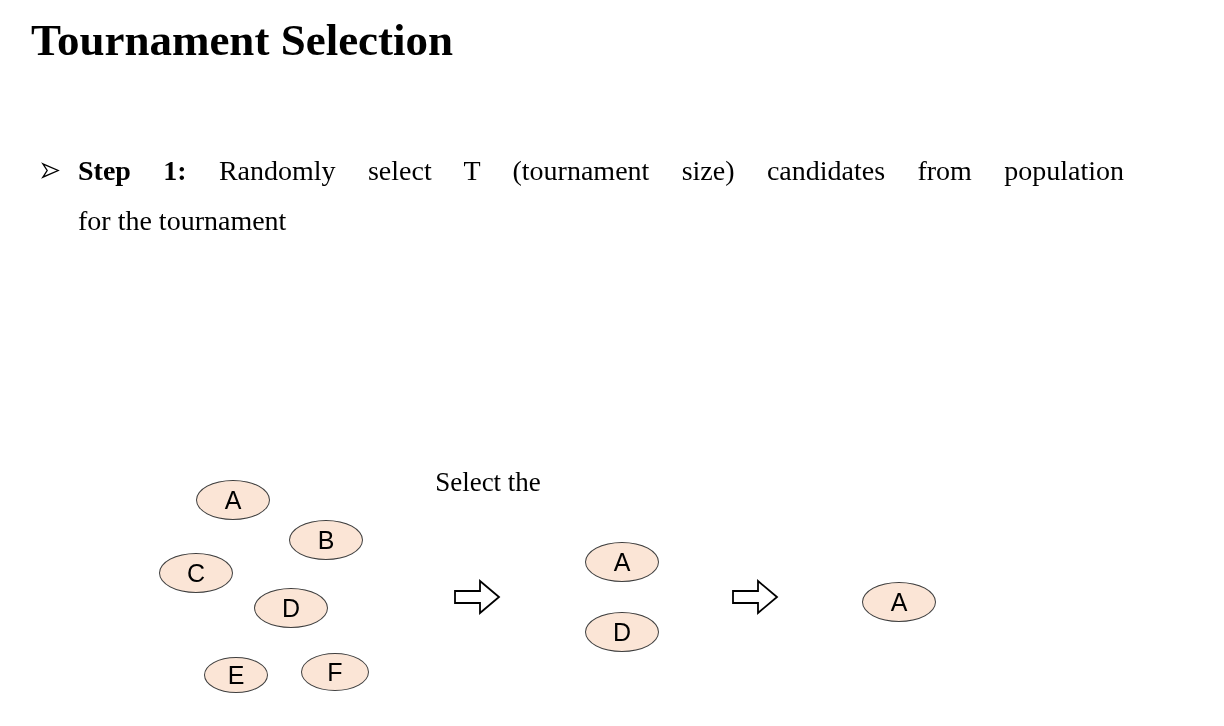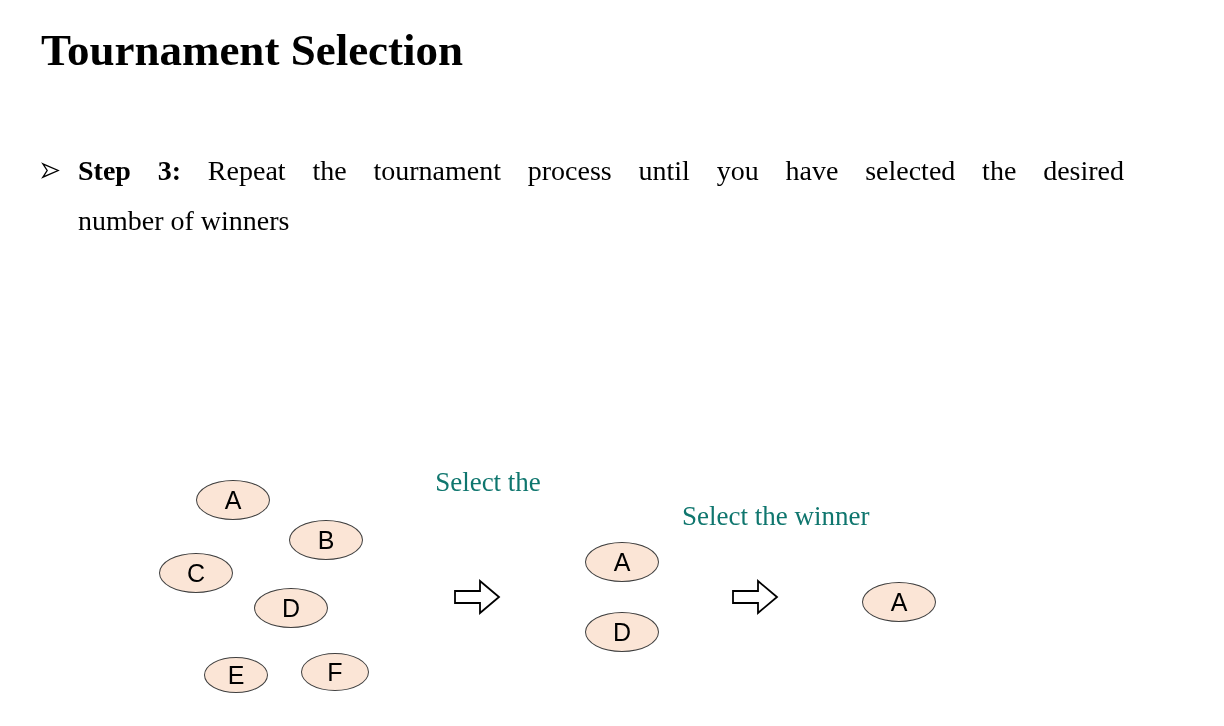--- a/index.html
+++ b/index.html
@@ -17,21 +17,21 @@
   .slide {
     position: relative;
     width: 1224px;
     height: 726px;
     background: #ffffff;
   }
   .title {
     position: absolute;
     left: 24px;
     top: 6px;
-    margin: 17px;
+    margin: 7px;
     font-family: "Liberation Serif", serif;
     font-size: 45px;
     font-weight: bold;
     line-height: 1.2;
   }
   .steps {
     position: absolute;
     left: 40px;
     top: 146px;
     width: 1084px;
@@ -90,21 +90,21 @@
   .pos-e  { left: 204px; top: 199px; width: 64px; height: 36px; }
   .pos-f  { left: 301px; top: 195px; width: 68px; height: 38px; }
   .pos-ga { left: 585px; top: 84px; }
   .pos-gd { left: 585px; top: 154px; }
   .pos-w  { left: 862px; top: 124px; }
   .caption {
     position: absolute;
     font-family: "Liberation Serif", serif;
     font-size: 27px;
     line-height: 36px;
-    color: #0f766e;
+    color: #000000;
   }
   .group-caption {
     left: 358px;
     top: 6px;
     width: 260px;
     text-align: center;
   }
   .winner-caption {
     left: 682px;
     top: 40px;
@@ -122,31 +122,31 @@
 </style>
 </head>
 <body>
 
 <div class="slide">
 
   <h1 class="title">Tournament Selection</h1>
 
   <div class="steps">
 
-
-
     <div class="step">
       <span class="bullet">
         <svg width="21" height="21" viewBox="0 0 22 22">
             <path d="M3 4 L19 11 L3 18 L7.5 11 Z" fill="#ffffff" stroke="#000000" stroke-width="1.4" stroke-linejoin="miter"></path>
           </svg>
       </span>
-      <div class="line justify"><b class="step-label">Step 3:</b> <span>Repeat the tournament process until you have selected the desired</span></div>
-      <div class="line">number of winners</div>
+      <div class="line justify"><b class="step-label">Step 1:</b> <span>Randomly select T (tournament size) candidates from population</span></div>
+      <div class="line">for the tournament</div>
     </div>
+
+
 
   </div>
 
   <div class="diagram">
 
     <div class="node pos-a">A</div>
     <div class="node pos-b">B</div>
     <div class="node pos-c">C</div>
     <div class="node pos-d">D</div>
     <div class="node pos-e">E</div>
@@ -158,21 +158,20 @@
 
     <span class="flow-arrow arrow-1">
       <svg width="48" height="38" viewBox="0 0 48 38">
           <polygon points="2,13 27,13 27,3 46,19 27,35 27,25 2,25" fill="#ffffff" stroke="#000000" stroke-width="1.8" stroke-linejoin="miter"></polygon>
         </svg>
     </span>
 
     <div class="node pos-ga">A</div>
     <div class="node pos-gd">D</div>
 
-    <div class="caption winner-caption">Select the winner</div>
 
     <span class="flow-arrow arrow-2">
       <svg width="48" height="38" viewBox="0 0 48 38">
           <polygon points="2,13 27,13 27,3 46,19 27,35 27,25 2,25" fill="#ffffff" stroke="#000000" stroke-width="1.8" stroke-linejoin="miter"></polygon>
         </svg>
     </span>
 
     <div class="node pos-w">A</div>
 
   </div>

